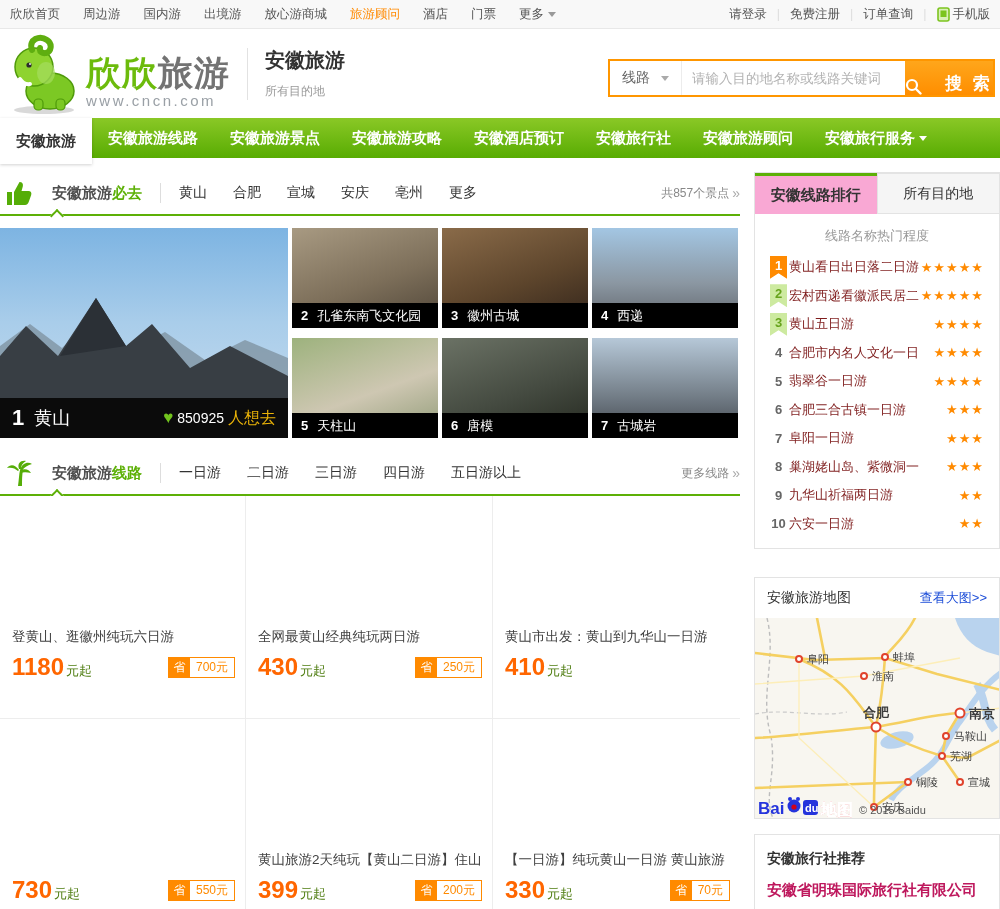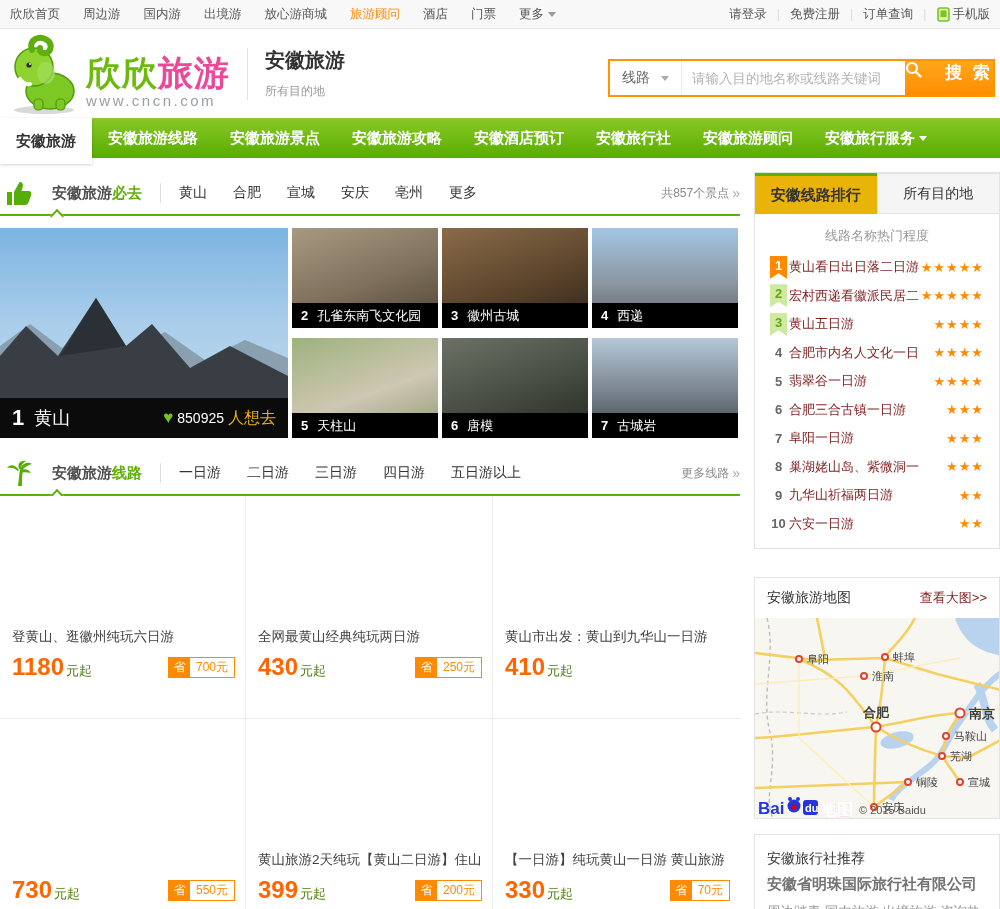--- a/index.html
+++ b/index.html
@@ -14,30 +14,30 @@
 .tb-r{cursor:pointer;white-space:nowrap;display:flex;align-items:center;gap:3px}
 .tb-sep{color:#ddd;margin:0 10px}
 .caret{display:inline-block;width:0;height:0;border-left:4px solid transparent;border-right:4px solid transparent;border-top:5px solid #999;margin-left:4px;vertical-align:middle}
 .caret.white{border-top-color:#fff}
 .caret.gray{border-top-color:#aaa}
 
 .header{height:89px;position:relative;display:flex;align-items:center;padding-left:6px;background:#fff}
 .logo{display:flex;align-items:flex-end;cursor:pointer}
 .logo-text{margin-left:4px;padding-bottom:6px}
 .logo-title{font-size:35px;font-weight:bold;letter-spacing:1px;line-height:1}
-.t-green{color:#6cbb0c}.t-orange{color:#ec4899}
+.t-green{color:#6cbb0c}.t-orange{color:#737373}
 .logo-url{color:#9aa0a6;font-size:15px;letter-spacing:2.5px;margin-top:2px}
 .header-divider{width:1px;height:52px;background:#e2e2e2;margin:0 17px}
 .site-title{font-size:20px;font-weight:bold;color:#333}
 .site-sub{font-size:12px;color:#999;margin-top:9px}
 .search{position:absolute;right:5px;top:30px;width:387px;height:38px;border:2px solid #ff9600;display:flex;background:#fff}
 .search-cat{width:72px;display:flex;align-items:center;justify-content:center;gap:7px;color:#666;font-size:14px;border-right:1px solid #ececec;cursor:pointer}
 .search-input{flex:1;border:0;outline:0;padding:0 10px;font-size:13.5px;color:#333;min-width:0}
 .search-input::placeholder{color:#b3b3b3}
-.search-btn{width:88px;background:linear-gradient(#ffa61b,#ff8e00);color:#fff;font-size:17px;font-weight:bold;display:flex;align-items:flex-start;justify-content:center;gap:23px;border:0;cursor:pointer;letter-spacing:3px}
+.search-btn{width:88px;background:linear-gradient(#ffa61b,#ff8e00);color:#fff;font-size:17px;font-weight:bold;display:flex;align-items:flex-end;justify-content:center;gap:23px;border:0;cursor:pointer;letter-spacing:3px}
 
 .nav{height:40px;background:linear-gradient(#8ac826,#58ac02);display:flex;position:relative;z-index:5}
 .nav-item{color:#fff;font-size:15px;font-weight:bold;padding:0 16px;line-height:40px;cursor:pointer;white-space:nowrap;display:flex;align-items:center}
 .nav-item.active{background:#fff;color:#333;height:46px;box-shadow:0 1px 3px rgba(0,0,0,.18)}
 
 .main-col{position:absolute;left:0;top:172px;width:740px}
 .side-col{position:absolute;left:754px;top:172px;width:246px}
 
 .sec-head{height:44px;display:flex;align-items:center;border-bottom:2px solid #5db007;position:relative}
 .sec-notch{position:absolute;left:52px;bottom:-7px;width:10px;height:10px;background:#fff;border-top:2px solid #5db007;border-left:2px solid #5db007;transform:rotate(45deg)}
@@ -78,42 +78,42 @@
 .prod-price-row{position:absolute;top:157px;left:12px;right:10px;display:flex;align-items:center}
 .prod-price{color:#f60;font-size:24px;font-weight:bold}
 .prod-unit{color:#4d7c0f;font-size:13px;margin-left:2px;padding-top:8px}
 .save{margin-left:auto;display:flex;height:21px;font-size:12px;border:1px solid #ff8a00;align-self:center}
 .save-label{background:#ff8a00;color:#fff;width:21px;display:flex;align-items:center;justify-content:center}
 .save-amt{color:#ff8a00;background:#fff;padding:0 6px;display:flex;align-items:center}
 
 .rank-box{border:1px solid #e3e3e3;background:#fff}
 .rank-tabs{display:flex;height:41px}
 .rank-tab{flex:1;display:flex;align-items:center;justify-content:center;font-size:14px;color:#333;cursor:pointer}
-.rank-tab.active{font-weight:bold;font-size:15px;background:#eab308;border-top:3px solid #5db007}
+.rank-tab.active{font-weight:bold;font-size:15px;background:#f9a8d4;border-top:3px solid #5db007}
 .rank-tab.inactive{background:#f5f5f5;border-left:1px solid #e3e3e3;border-bottom:1px solid #e3e3e3;border-top:1px solid #e3e3e3;margin-top:0}
 .rank-cols{display:flex;justify-content:center;padding:13px 15px 8px;color:#999;font-size:13px}
 .rank-row{display:flex;align-items:center;padding:0 15px;height:28.5px;font-size:13px;cursor:pointer}
 .badge{width:17px;height:23px;display:flex;align-items:flex-start;justify-content:center;font-weight:bold;font-size:13px;padding-top:2px;flex:none}
 .badge.rib{clip-path:polygon(0 0,100% 0,100% 100%,50% 76%,0 100%)}
 .badge.b1{background:#ff8a00;color:#fff}
 .badge.b23{background:#cdeaa0;color:#67a41c}
 .badge.plain{color:#666;padding-top:4px}
 .rank-name{margin-left:2px;color:#7f1d1d;white-space:nowrap;overflow:hidden}
 .rank-stars{margin-left:auto;color:#ff8a00;font-size:13px;letter-spacing:1px;white-space:nowrap}
 
 .map-box{border:1px solid #e3e3e3;margin-top:28px;background:#fff}
 .map-head{display:flex;justify-content:space-between;align-items:center;padding:11px 12px;font-size:14px}
 .map-title{color:#333}
-.map-more{color:#7f1d1d;font-size:13px;cursor:pointer}
+.map-more{color:#1d4ed8;font-size:13px;cursor:pointer}
 .map-body{height:200px;position:relative;overflow:hidden;background:#f8f6f0;cursor:grab}
 .map-body svg{position:absolute;left:0;top:0}
 
 .agency-box{border:1px solid #e3e3e3;margin-top:15px;padding:15px 12px;background:#fff}
-.agency-title{font-size:14px;font-weight:normal;color:#333}
-.agency-company{font-size:15px;font-weight:bold;color:#737373;margin-top:7px;cursor:pointer;white-space:nowrap}
+.agency-title{font-size:14px;font-weight:bold;color:#333}
+.agency-company{font-size:15px;font-weight:bold;color:#be185d;margin-top:13px;cursor:pointer;white-space:nowrap}
 .agency-line{font-size:13.5px;color:#9a9a9a;margin-top:9px;white-space:nowrap}
 </style>
 </head>
 <body>
 
 <div class="topbar">
   <div class="topbar-left" style="display:flex">
       <span class="tb-link">欣欣首页</span>
       <span class="tb-link">周边游</span>
       <span class="tb-link">国内游</span>

